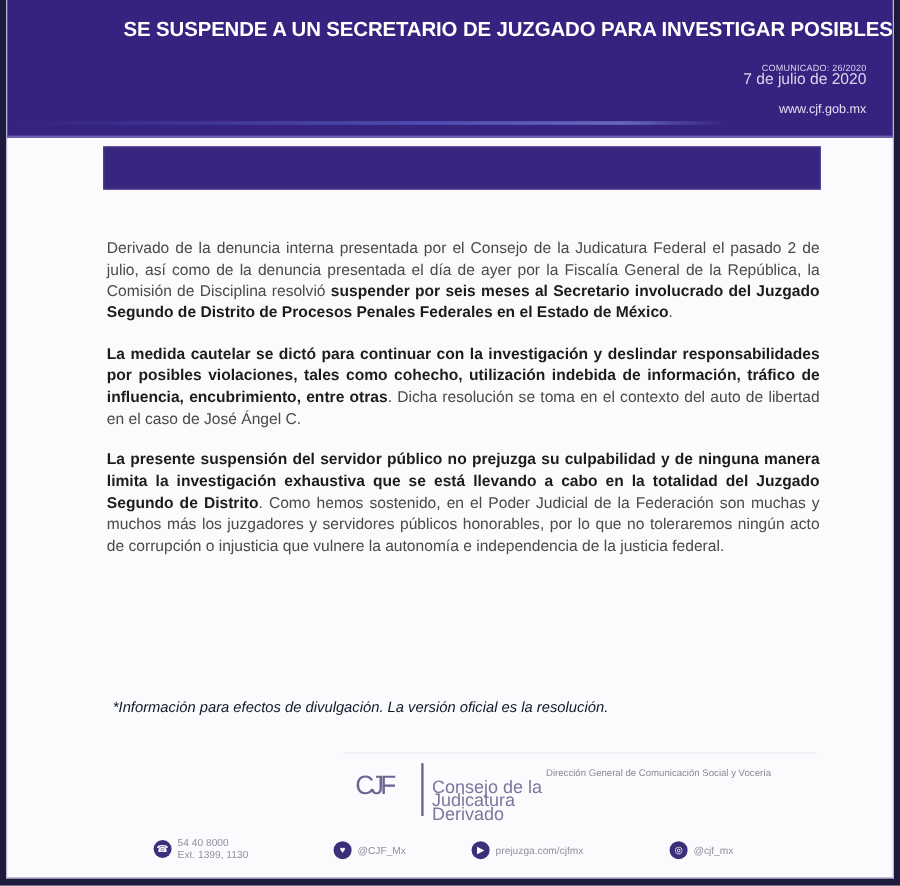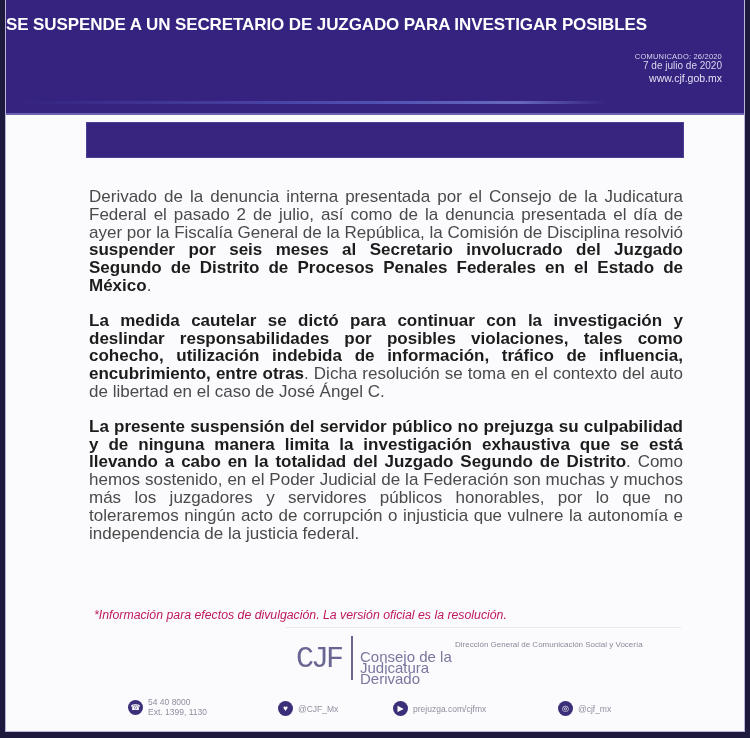--- a/index.html
+++ b/index.html
@@ -18,62 +18,62 @@
     box-sizing: border-box;
   }
   .header {
     position: absolute; left: 0; top: 0; width: 738px; height: 115px;
     background: #35237f;
     border-bottom: 2px solid #6c63b0;
     box-sizing: border-box;
   }
   .title {
     position: absolute; left: 0; width: 738px; top: 12px;
-    text-align: left; color: #ffffff; font-weight: bold;
+    text-align: right; color: #ffffff; font-weight: bold;
     font-size: 17px; line-height: 25px; letter-spacing: -0.1px;
     font-family: "Liberation Sans", sans-serif;
   }
   .meta {
     position: absolute; right: 22px; top: 52px; text-align: right; color: #d9d6ee;
   }
   .meta .comunicado { font-size: 7.5px; line-height: 9px; letter-spacing: 0.2px; }
-  .meta .fecha { font-size: 10px; line-height: 9px; }
-  .meta .web { font-size: 10.5px; line-height: 14px; margin-top: 1px; color: #e3e0f4; text-align: right; }
+  .meta .fecha { font-size: 13px; line-height: 9px; }
+  .meta .web { font-size: 10.5px; line-height: 14px; margin-top: 14px; color: #e3e0f4; text-align: right; }
   .header-line {
     position: absolute; left: 10px; top: 101px; width: 590px; height: 3px;
     background: linear-gradient(to right, #35237f, #5b62c8 60%, #7d87d8 85%, #35237f);
     opacity: 0.7;
   }
   .purple-bar {
     position: absolute; left: 80px; top: 122px; width: 598px; height: 36px;
     background: #372580;
     border: 1px solid #4b3f93;
     box-sizing: border-box;
   }
   .body-text {
-    position: absolute; left: 83px; width: 594px; top: 188px;
-    color: #4a4a4a; font-size: 17px; line-height: 17.8px;
+    position: absolute; left: 83px; width: 594px; top: 198px;
+    color: #4a4a4a; font-size: 13px; line-height: 17.8px;
     text-align: justify;
     font-family: "Liberation Sans", sans-serif;
   }
   .body-text p { margin: 0 0 17px 0; }
   .body-text b { color: #1c1c1c; }
   .footnote {
-    position: absolute; left: 88px; top: 608px; color: #be185d;
+    position: absolute; left: 88px; top: 582px; color: #0f172a;
     font-size: 12.3px; font-style: italic;
   }
   .sep {
     position: absolute; left: 280px; top: 627px; width: 395px; height: 1px; background: #e8e8ee;
   }
   .logo {
     position: absolute; left: 290px; top: 636px; height: 50px;
   }
   .logo-mark {
-    position: absolute; left: 0; top: 6px; font-size: 30px; color: #6a6694;
-    font-family: Liberation Mono, monospace; letter-spacing: -3px;
+    position: absolute; left: 0; top: 6px; font-size: 22px; color: #6a6694;
+    font-family: Liberation Sans, sans-serif; letter-spacing: -3px;
   }
   .logo-divider {
     position: absolute; left: 55px; top: 0px; width: 2px; height: 44px; background: #6a6694;
   }
   .logo-text {
     position: absolute; left: 64px; top: 15px; color: #7a779e; font-size: 15px; line-height: 11px;
     width: 120px;
   }
   .direccion {
     position: absolute; left: 449px; top: 640px; color: #8a8a9a; font-size: 8px; 

